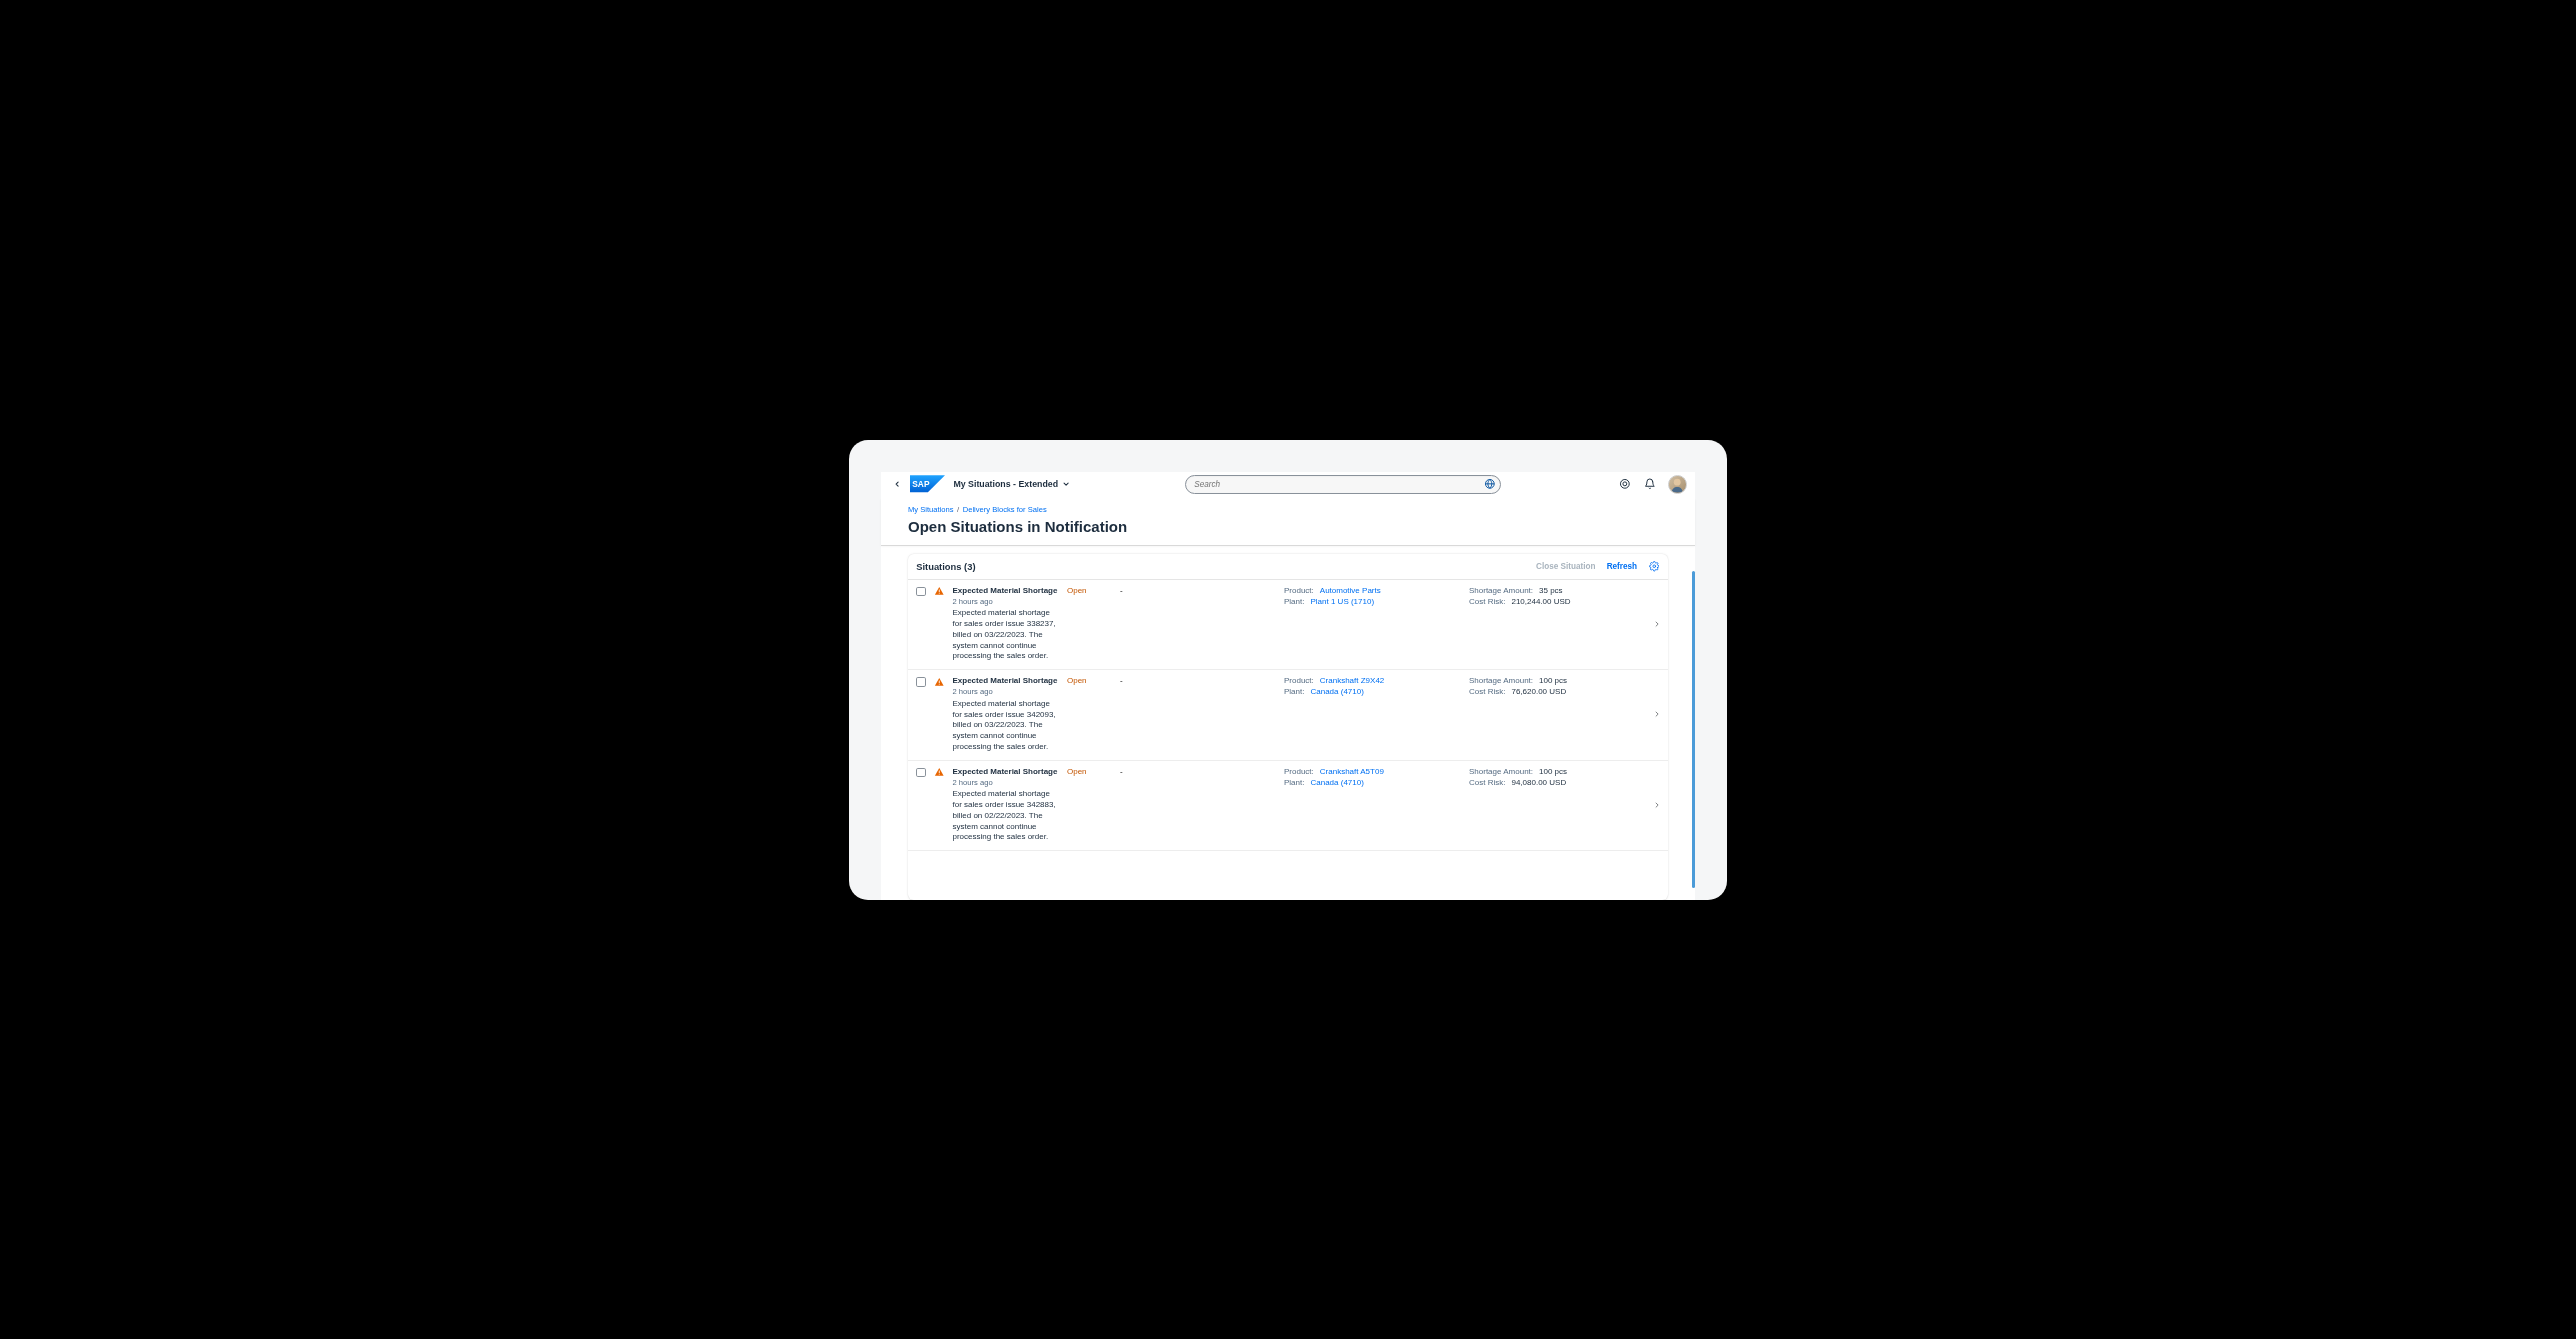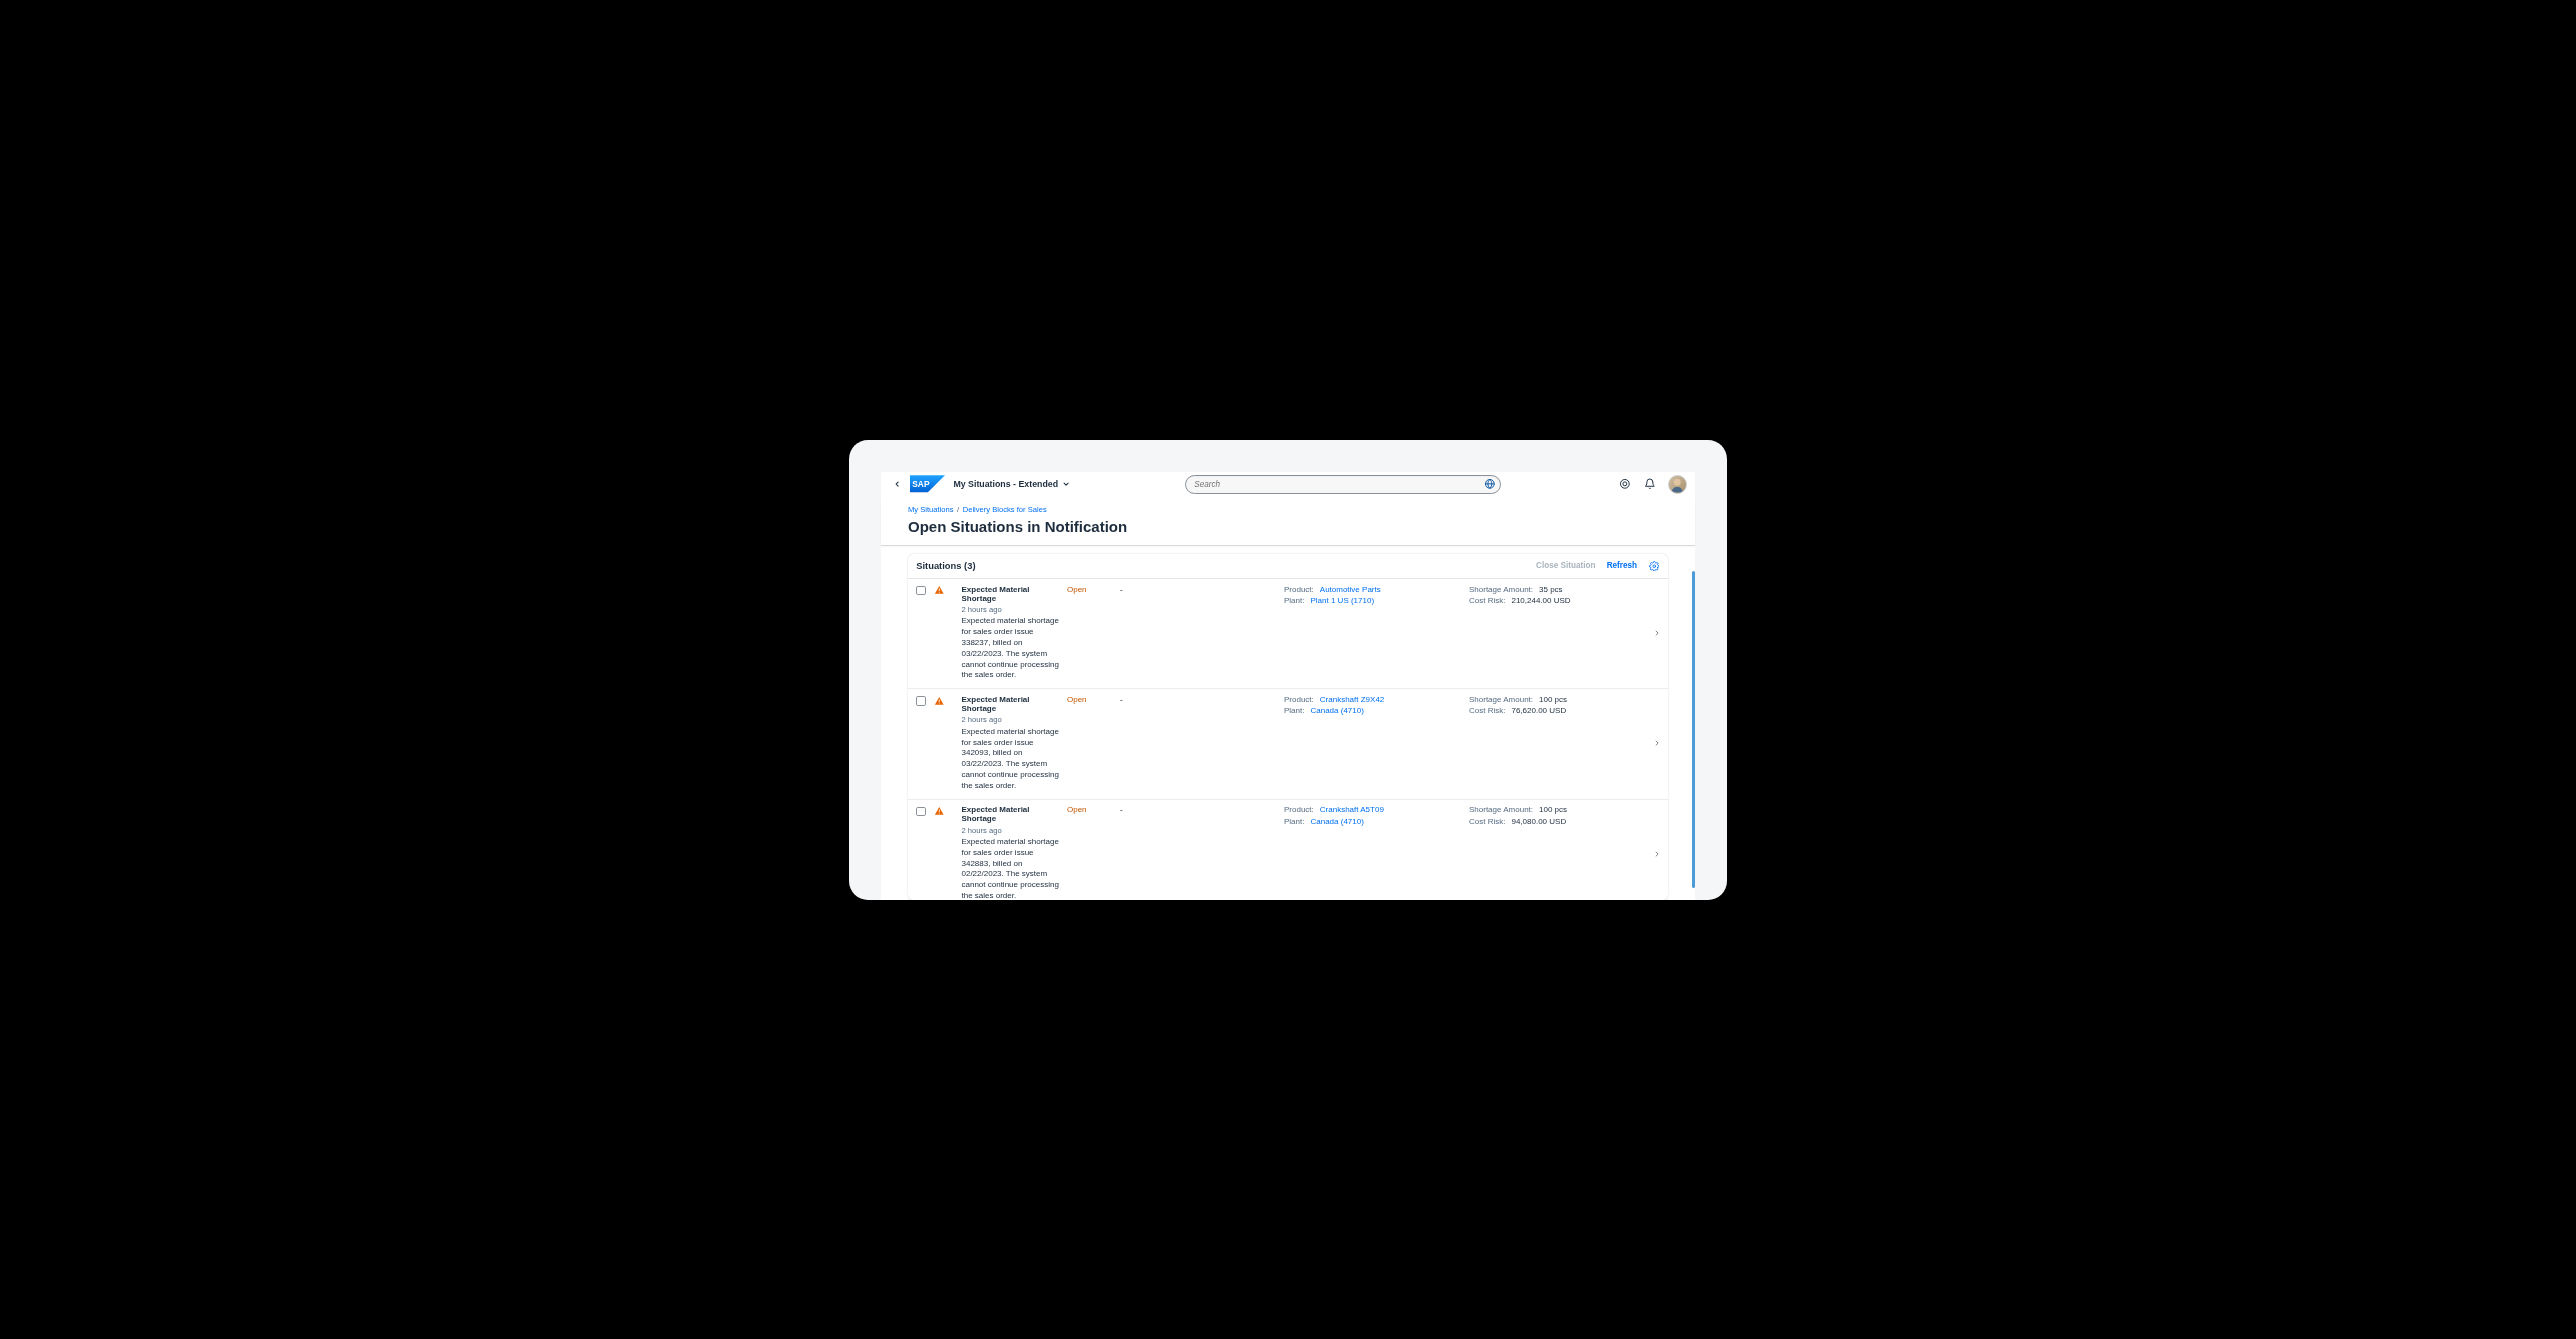--- a/index.html
+++ b/index.html
@@ -147,21 +147,21 @@
   .tbl-row {
     padding: 5.9px 0 7px;
     border-bottom: 0.6px solid #ededed;
   }
   .cell { padding-right: 5.9px; }
   .cb-cell { display: flex; justify-content: center; padding-top: 1.2px; }
   .checkbox {
     width: 9.4px; height: 9.4px; border: 0.9px solid #89919a; border-radius: 1.8px;
     background: #fff; cursor: pointer;
   }
-  .sit-cell { display: flex; gap: 17px; }
+  .sit-cell { display: flex; gap: 8px; }
   .warn-icon { flex: 0 0 10.5px; margin-top: 0.6px; }
   .sit-body { display: flex; flex-direction: column; gap: 2.3px; }
   .sit-title { font-weight: 700; color: #1d2d3e; }
   .sit-time { color: #556b82; font-size: 7.6px; }
   .sit-desc { color: #1d2d3e; font-size: 8px; line-height: 1.35; max-width: 117px; }
   .status-open { color: #c35500; }
   .kv { display: flex; gap: 6px; margin-bottom: 2.3px; }
   .kv .k { color: #556b82; }
   .kv .v-link { color: #0070f2; cursor: pointer; }
   .kv .v { color: #1d2d3e; }

